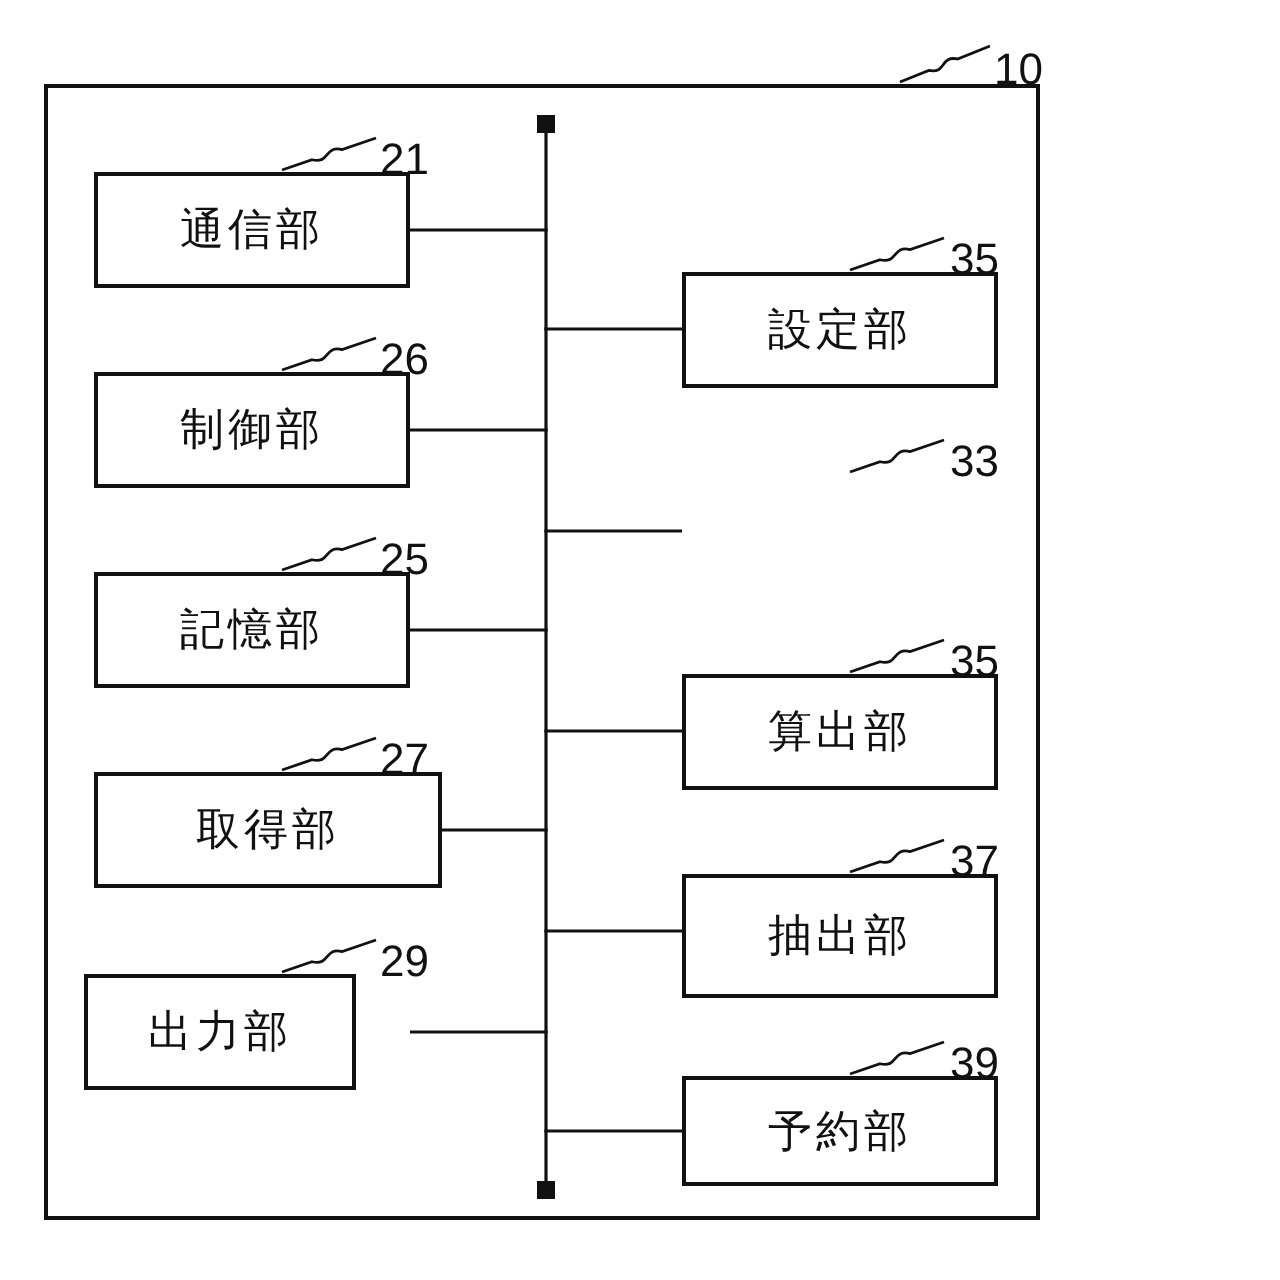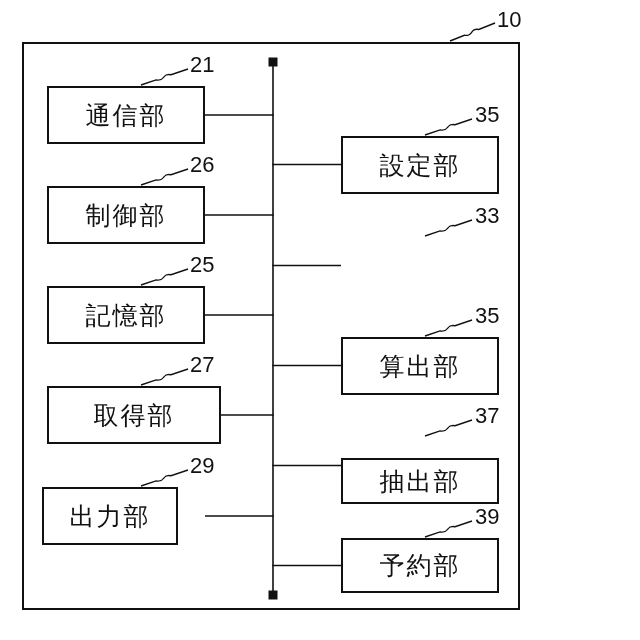--- a/index.html
+++ b/index.html
@@ -33,31 +33,32 @@
     height: 640px;
   }
   .block {
     position: absolute;
     background: #ffffff;
     border: 2px solid #111111;
     box-sizing: border-box;
     display: flex;
     align-items: center;
     justify-content: center;
-    font-size: 25px;
+    font-size: 22px;
     letter-spacing: 2px;
     color: #111111;
     z-index: 2;
   }
   .ref-label {
     position: absolute;
     font-size: 22px;
     color: #111111;
     z-index: 3;
     line-height: 1;
+    margin-top: 15px;
   }
 </style>
 </head>
 <body>
 
 <div class="stage">
 
   <svg class="lines-svg" id="lines" viewBox="0 0 640 640">
       <line x1="273" y1="62" x2="273" y2="595" stroke="#111111" stroke-width="1.6"></line>
       <rect x="268.5" y="57.5" width="9" height="9" fill="#111111"></rect>
@@ -88,21 +89,21 @@
   <div class="outer-frame"></div>
 
   <div class="block" style="left:47px;top:86px;width:158px;height:58px">通信部</div>
   <div class="block" style="left:47px;top:186px;width:158px;height:58px">制御部</div>
   <div class="block" style="left:47px;top:286px;width:158px;height:58px">記憶部</div>
   <div class="block" style="left:47px;top:386px;width:174px;height:58px">取得部</div>
   <div class="block" style="left:42px;top:487px;width:136px;height:58px">出力部</div>
 
   <div class="block" style="left:341px;top:136px;width:158px;height:58px">設定部</div>
   <div class="block" style="left:341px;top:337px;width:158px;height:58px">算出部</div>
-  <div class="block" style="left:341px;top:458px;width:158px;height:46px">抽出部</div>
+  <div class="block" style="left:341px;top:437px;width:158px;height:62px">抽出部</div>
   <div class="block" style="left:341px;top:538px;width:158px;height:55px">予約部</div>
 
   <div class="ref-label" style="left:497px;top:9px">10</div>
 
   <div class="ref-label" style="left:190px;top:54px">21</div>
   <div class="ref-label" style="left:190px;top:154px">26</div>
   <div class="ref-label" style="left:190px;top:254px">25</div>
   <div class="ref-label" style="left:190px;top:354px">27</div>
   <div class="ref-label" style="left:190px;top:455px">29</div>
 

